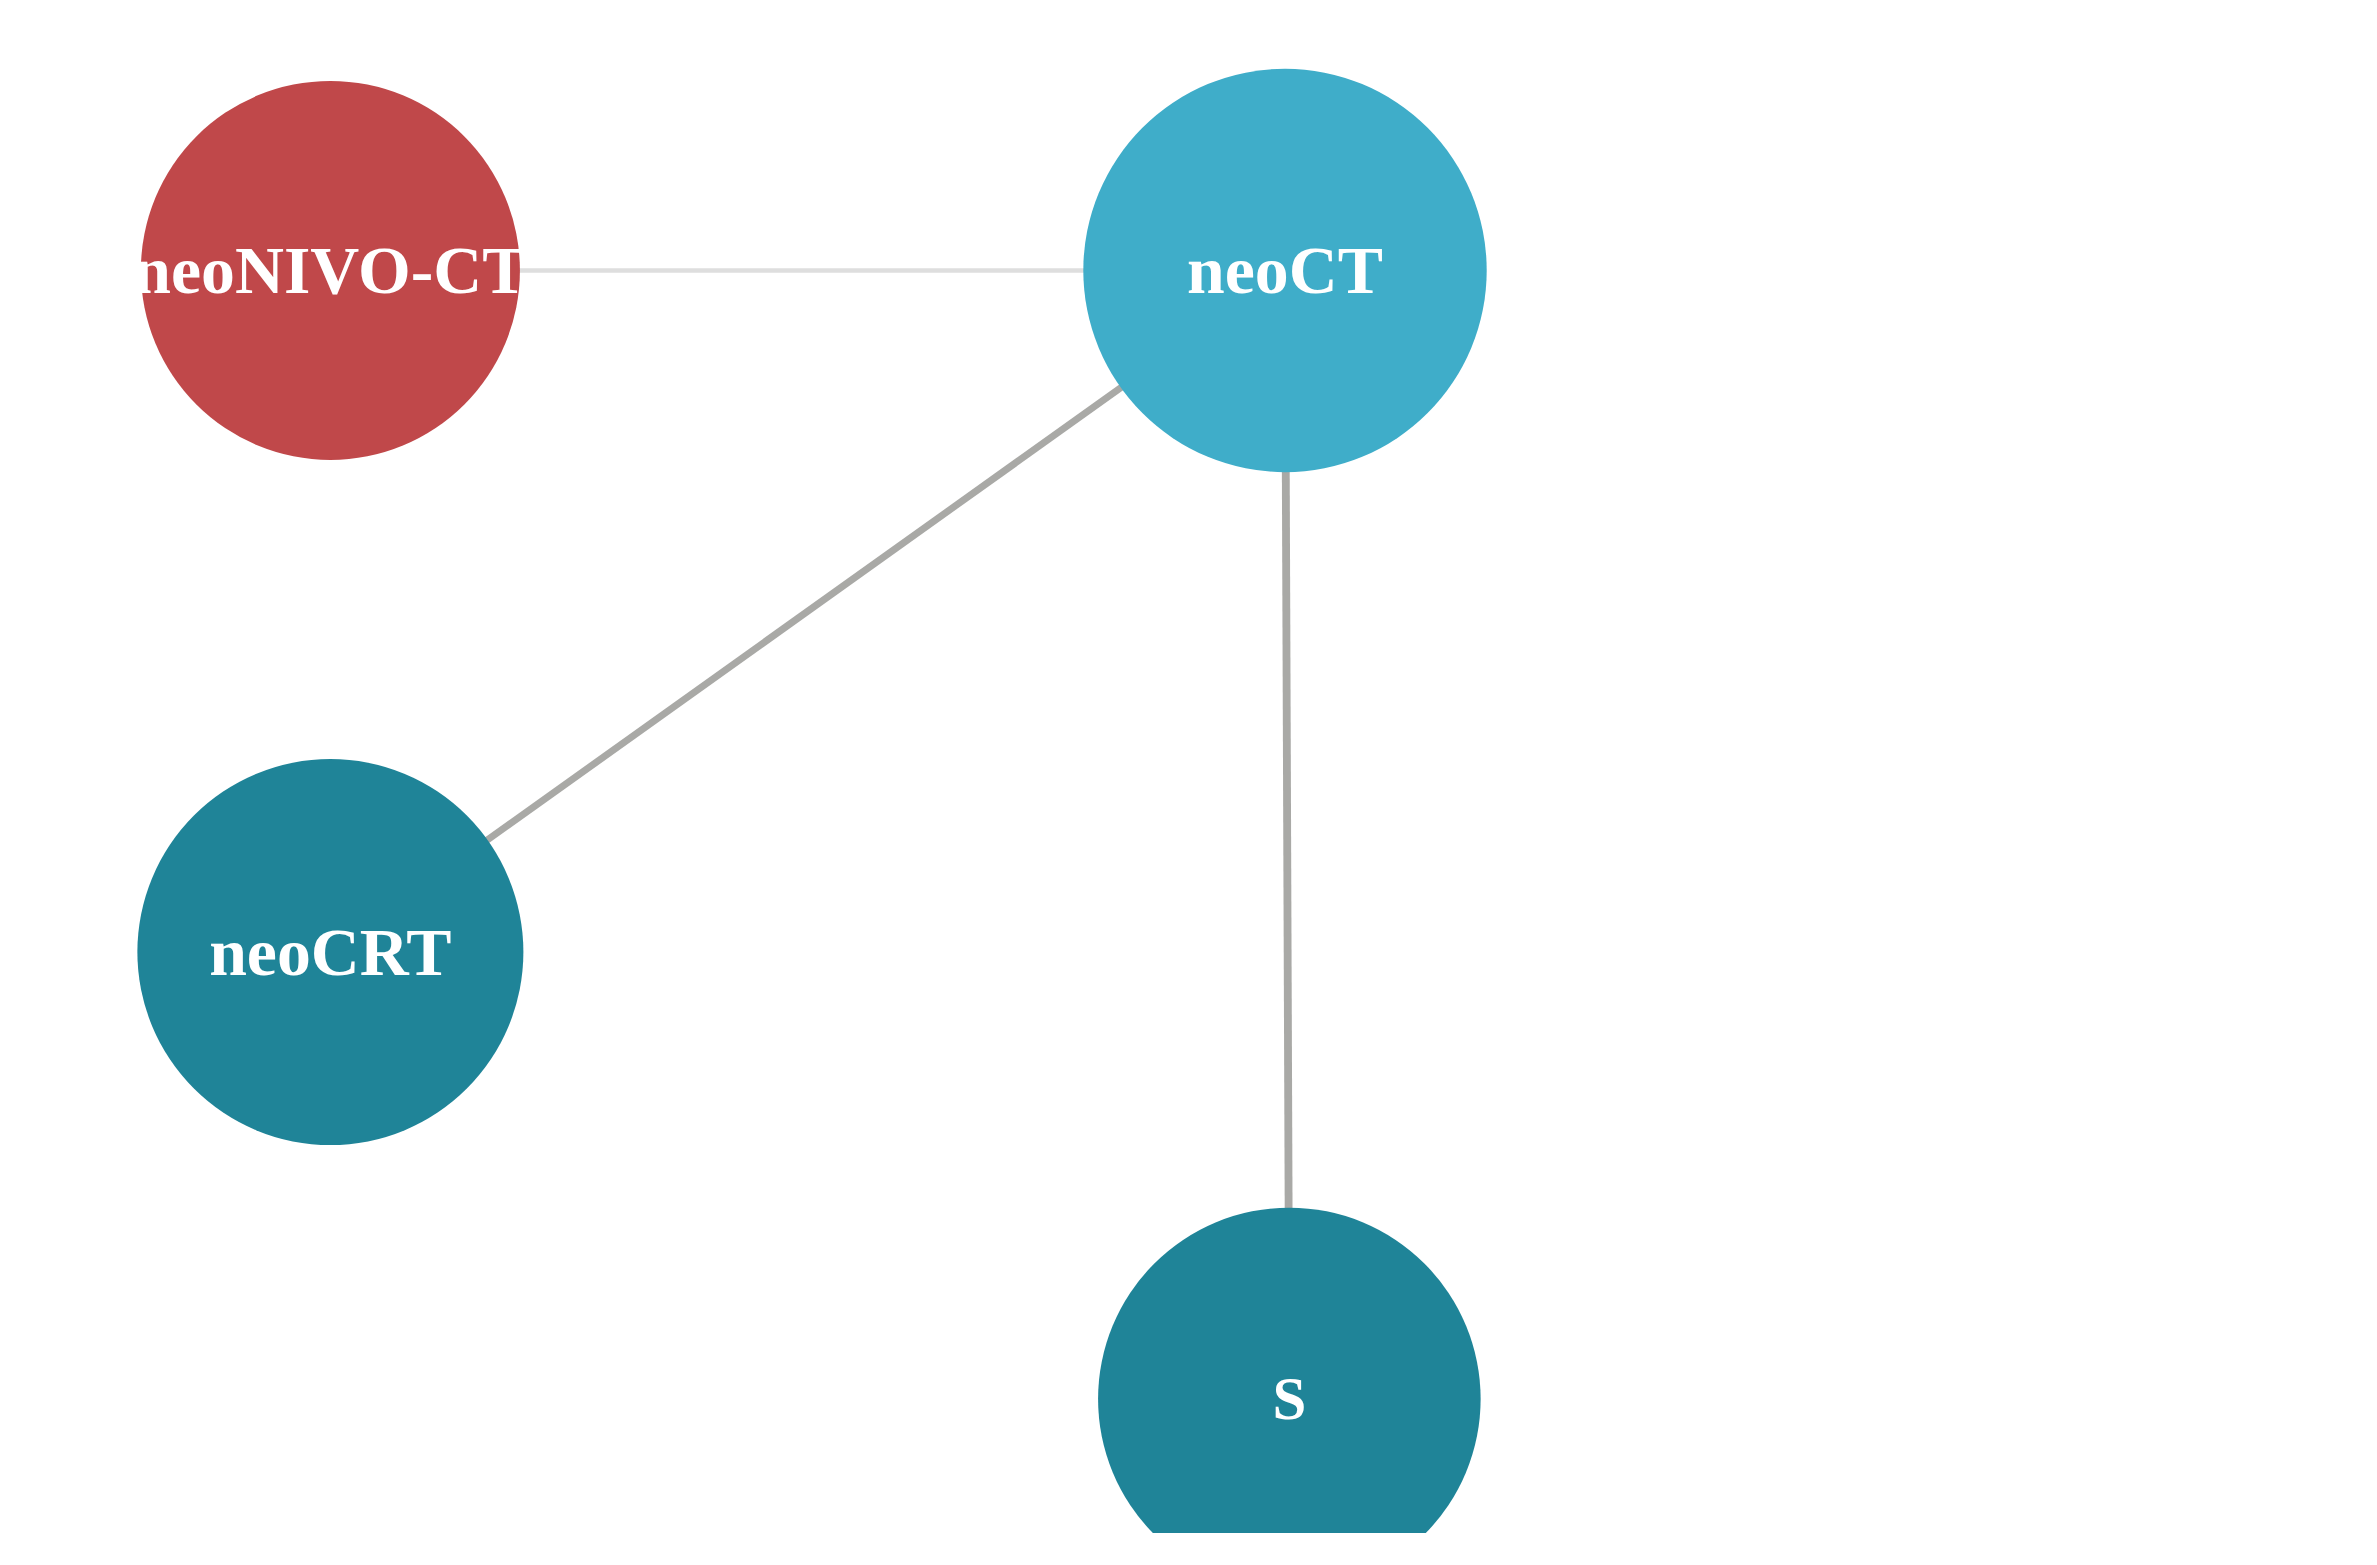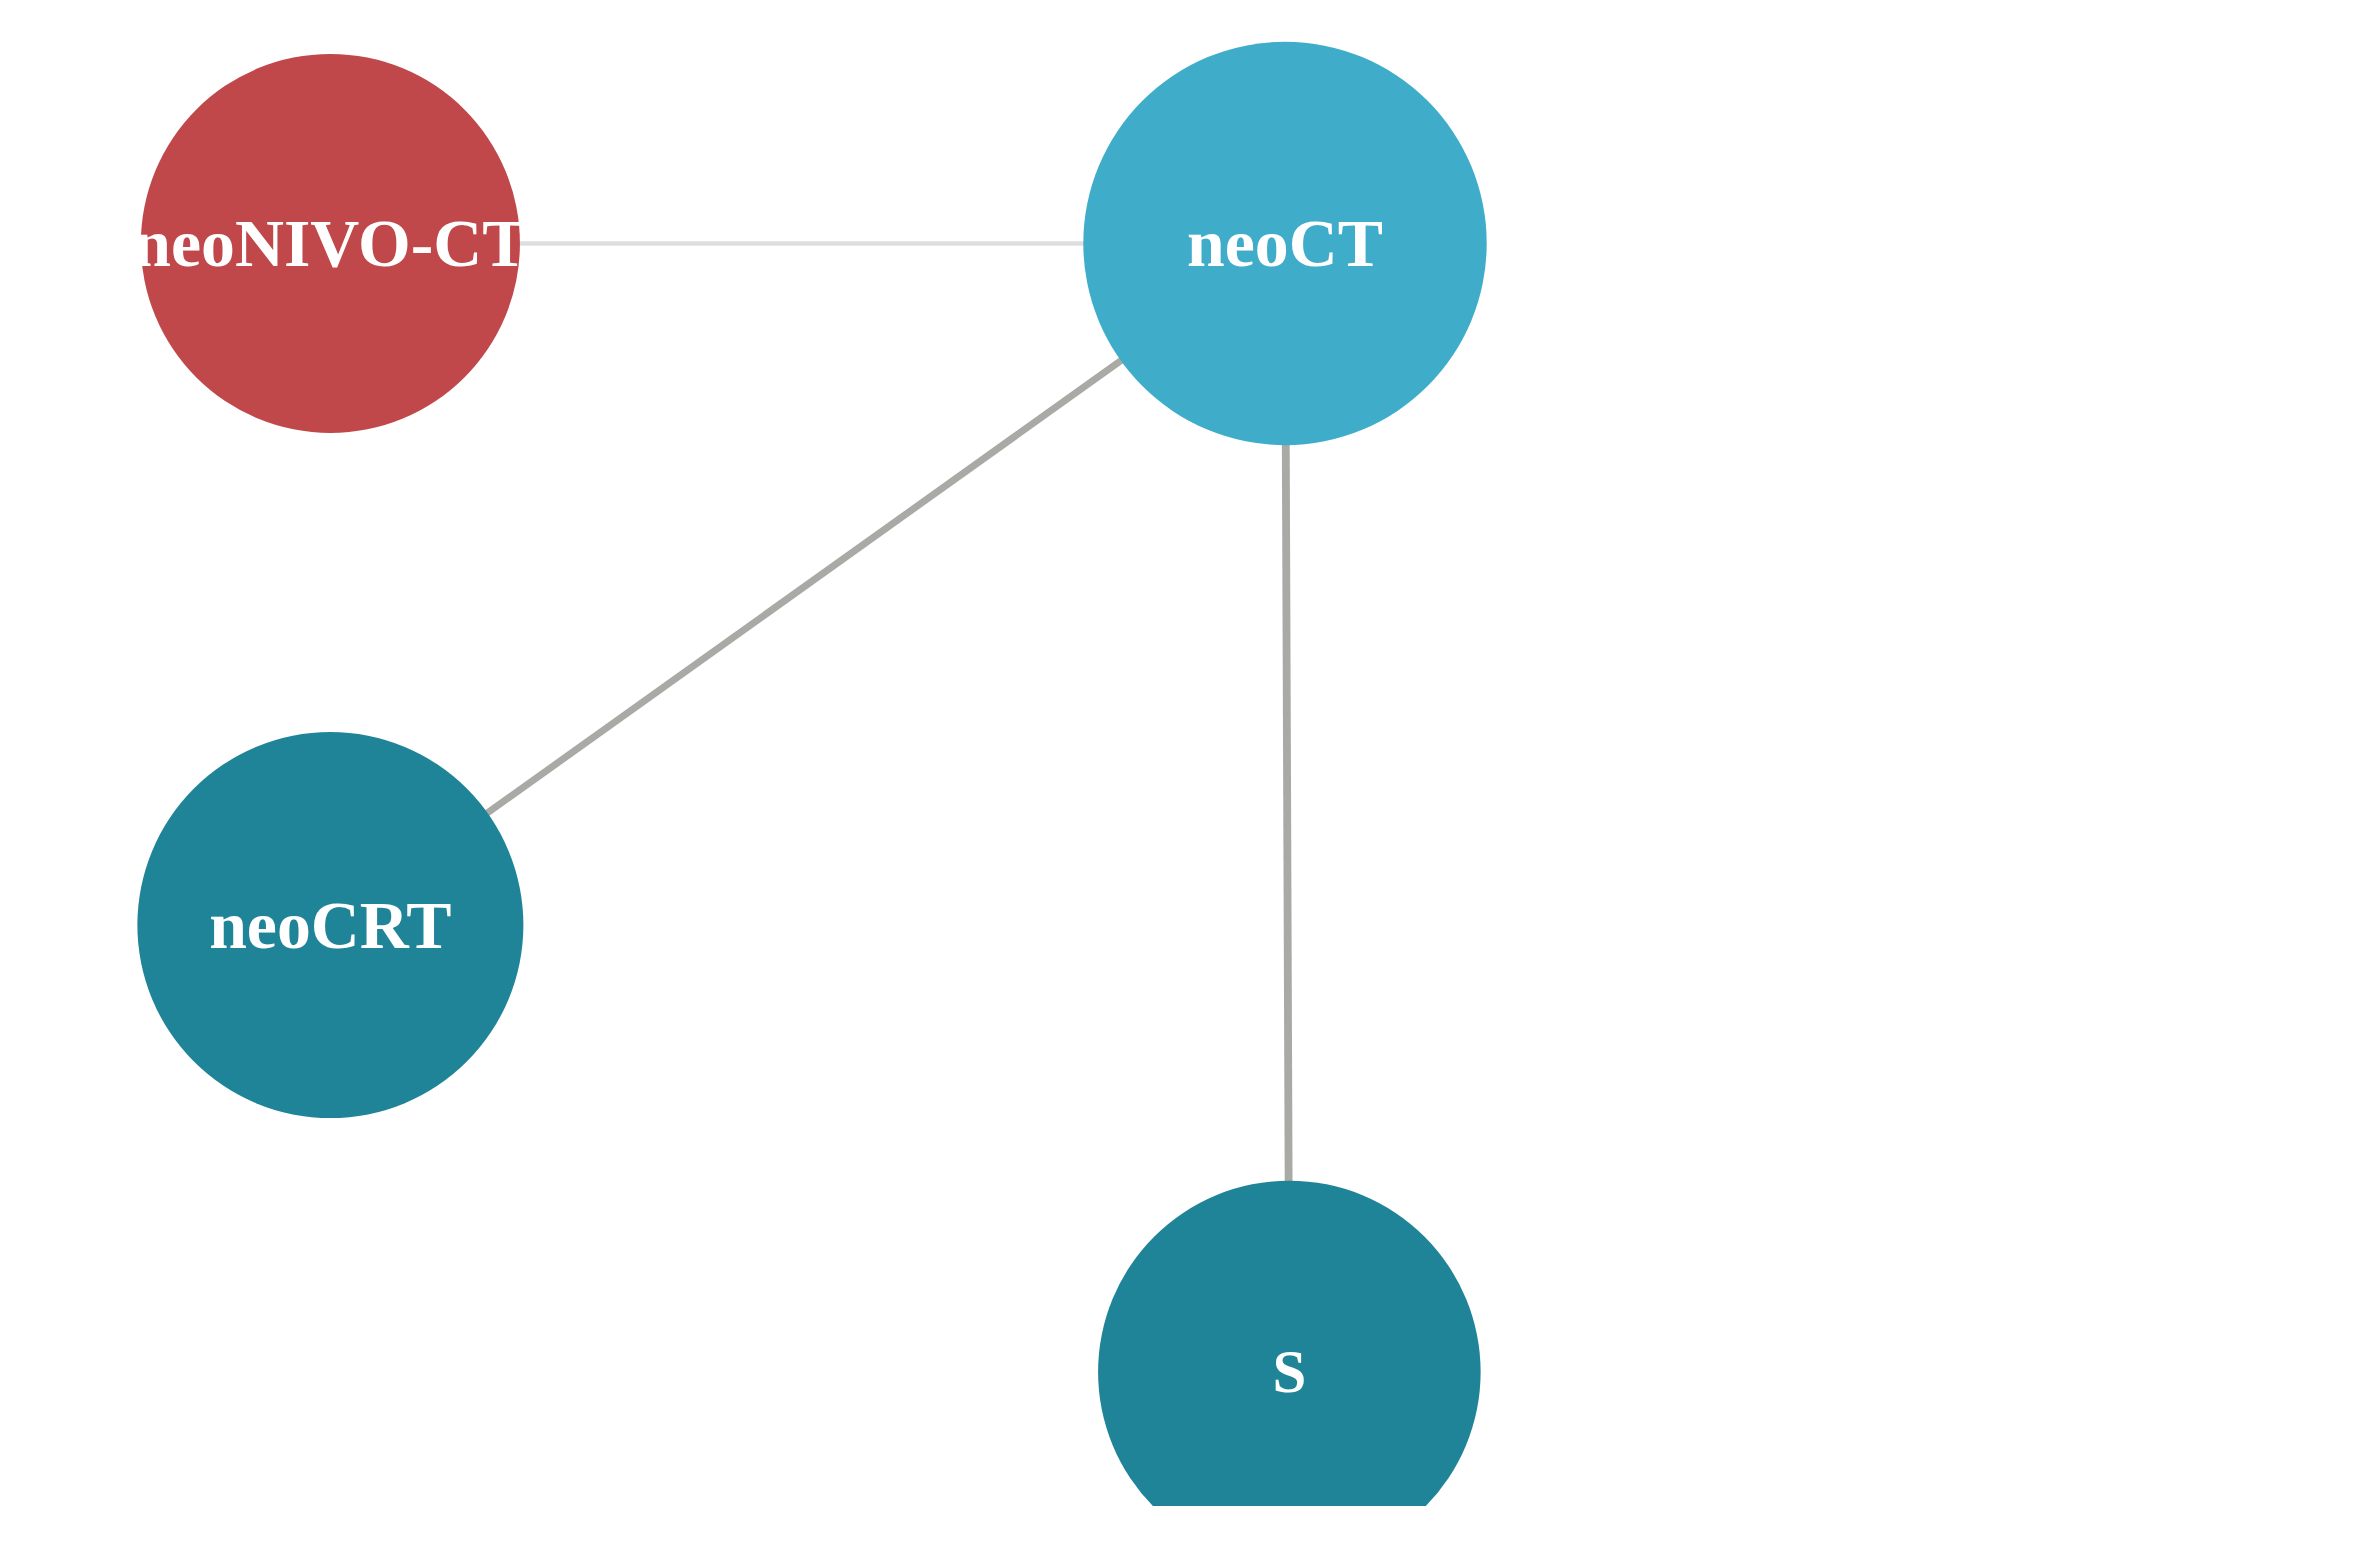--- a/index.html
+++ b/index.html
@@ -10,20 +10,21 @@
   }
   body {
     font-family: "Liberation Serif", "DejaVu Serif", serif;
   }
   #canvas {
     position: relative;
     width: 2377px;
     height: 1506px;
     background: #ffffff;
     overflow: hidden;
+    margin-top: 27px;
   }
   #network-svg {
     position: absolute;
     left: 0;
     top: 0;
     width: 2377px;
     height: 1565px;
     display: block;
   }
   .node-label {

